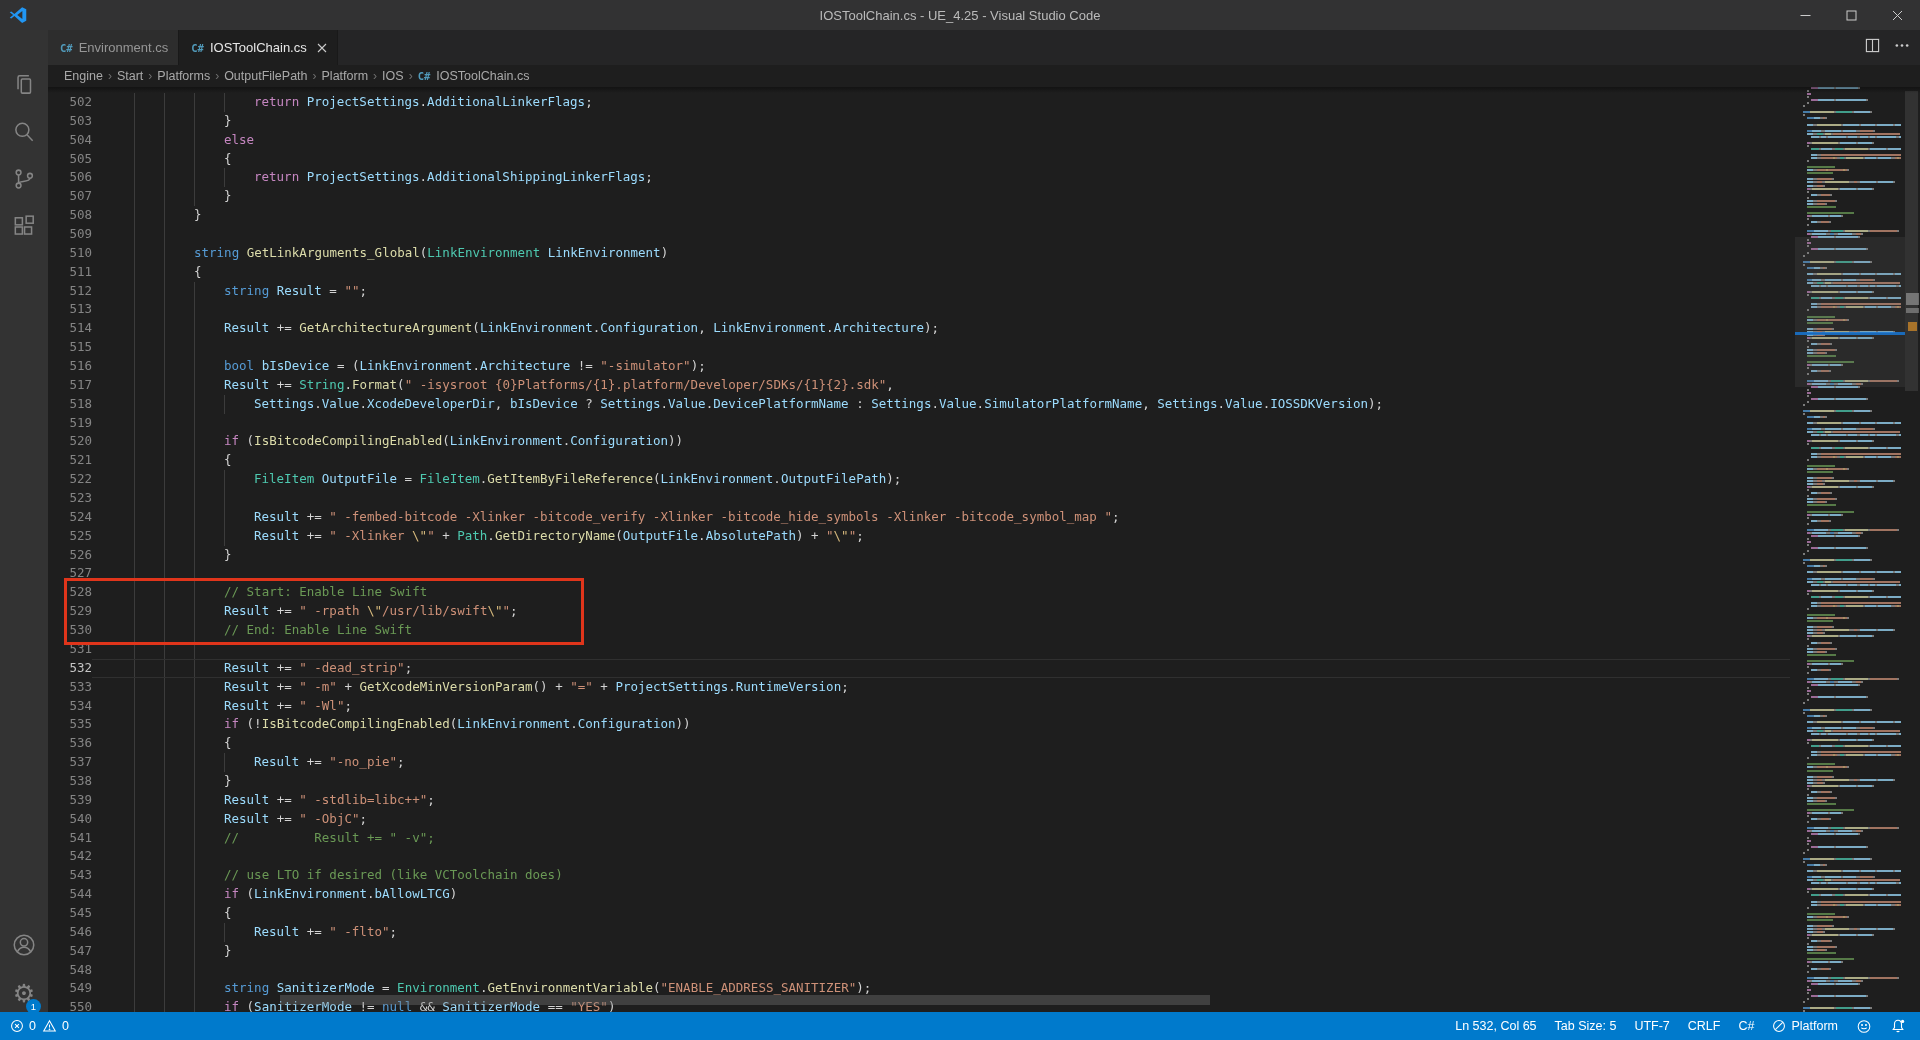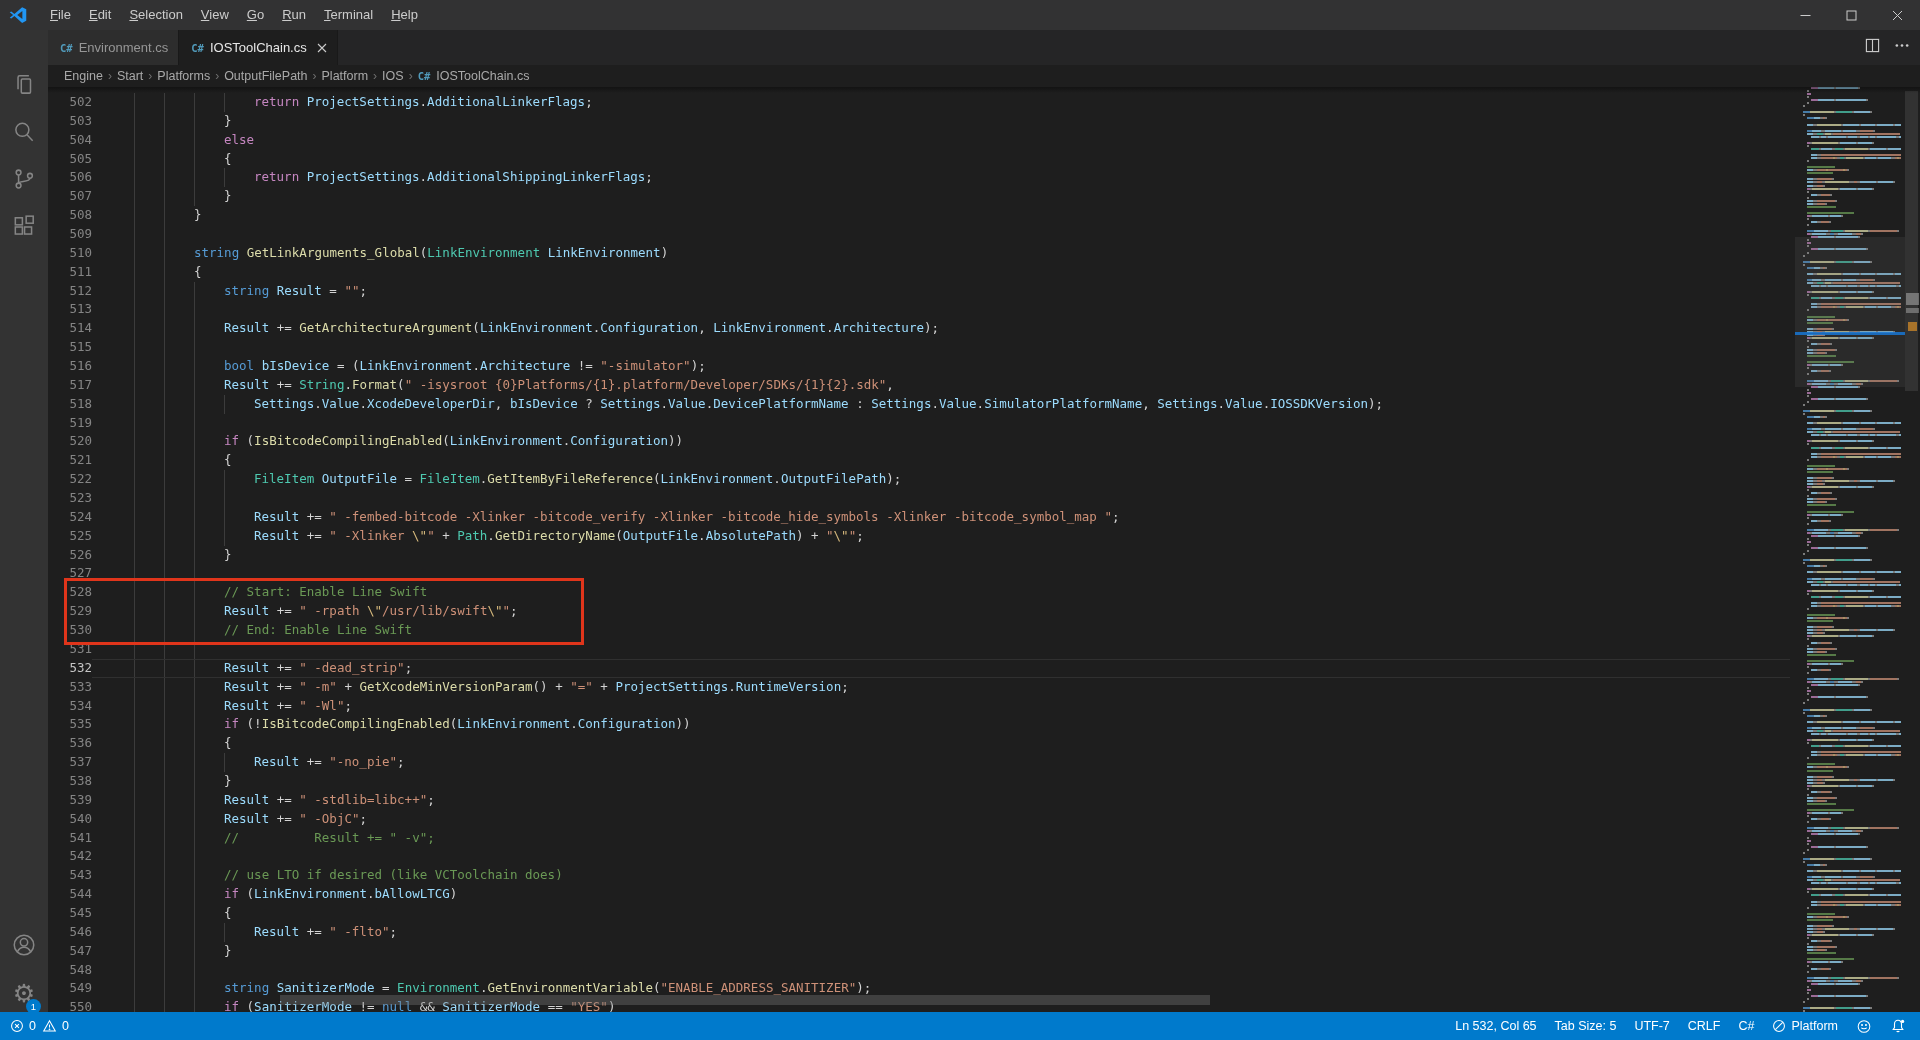--- a/index.html
+++ b/index.html
@@ -85,30 +85,21 @@
 </style>
 </head>
 <body>
 
 <div class="page">
 
   <div class="titlebar">
     <svg class="vscode-logo" viewBox="0 0 24 24">
       <path fill="#2196f3" d="M17.5 1.5 L7.2 10.6 L3 7.3 L1 8.3 L5.5 12 L1 15.7 L3 16.7 L7.2 13.4 L17.5 22.5 L23 19.7 V4.3 Z M17.8 6.8 V17.2 L11 12 Z"></path>
     </svg>
-    <div class="menu">
-        <div class="menu-item">File</div>
-        <div class="menu-item">Edit</div>
-        <div class="menu-item">Selection</div>
-        <div class="menu-item">View</div>
-        <div class="menu-item">Go</div>
-        <div class="menu-item">Run</div>
-        <div class="menu-item">Terminal</div>
-        <div class="menu-item">Help</div>
-      </div>
+    <div class="win-title">IOSToolChain.cs - UE_4.25 - Visual Studio Code</div>
     <div class="win-controls">
       <div class="win-btn">
         <svg width="11" height="11" viewBox="0 0 11 11">
             <line x1="0.5" y1="5.5" x2="10.5" y2="5.5" stroke="#cccccc" stroke-width="1"></line>
           </svg>
       </div>
       <div class="win-btn">
         <svg width="11" height="11" viewBox="0 0 11 11">
             <rect x="1" y="1" width="9" height="9" fill="none" stroke="#cccccc" stroke-width="1"></rect>
           </svg>

